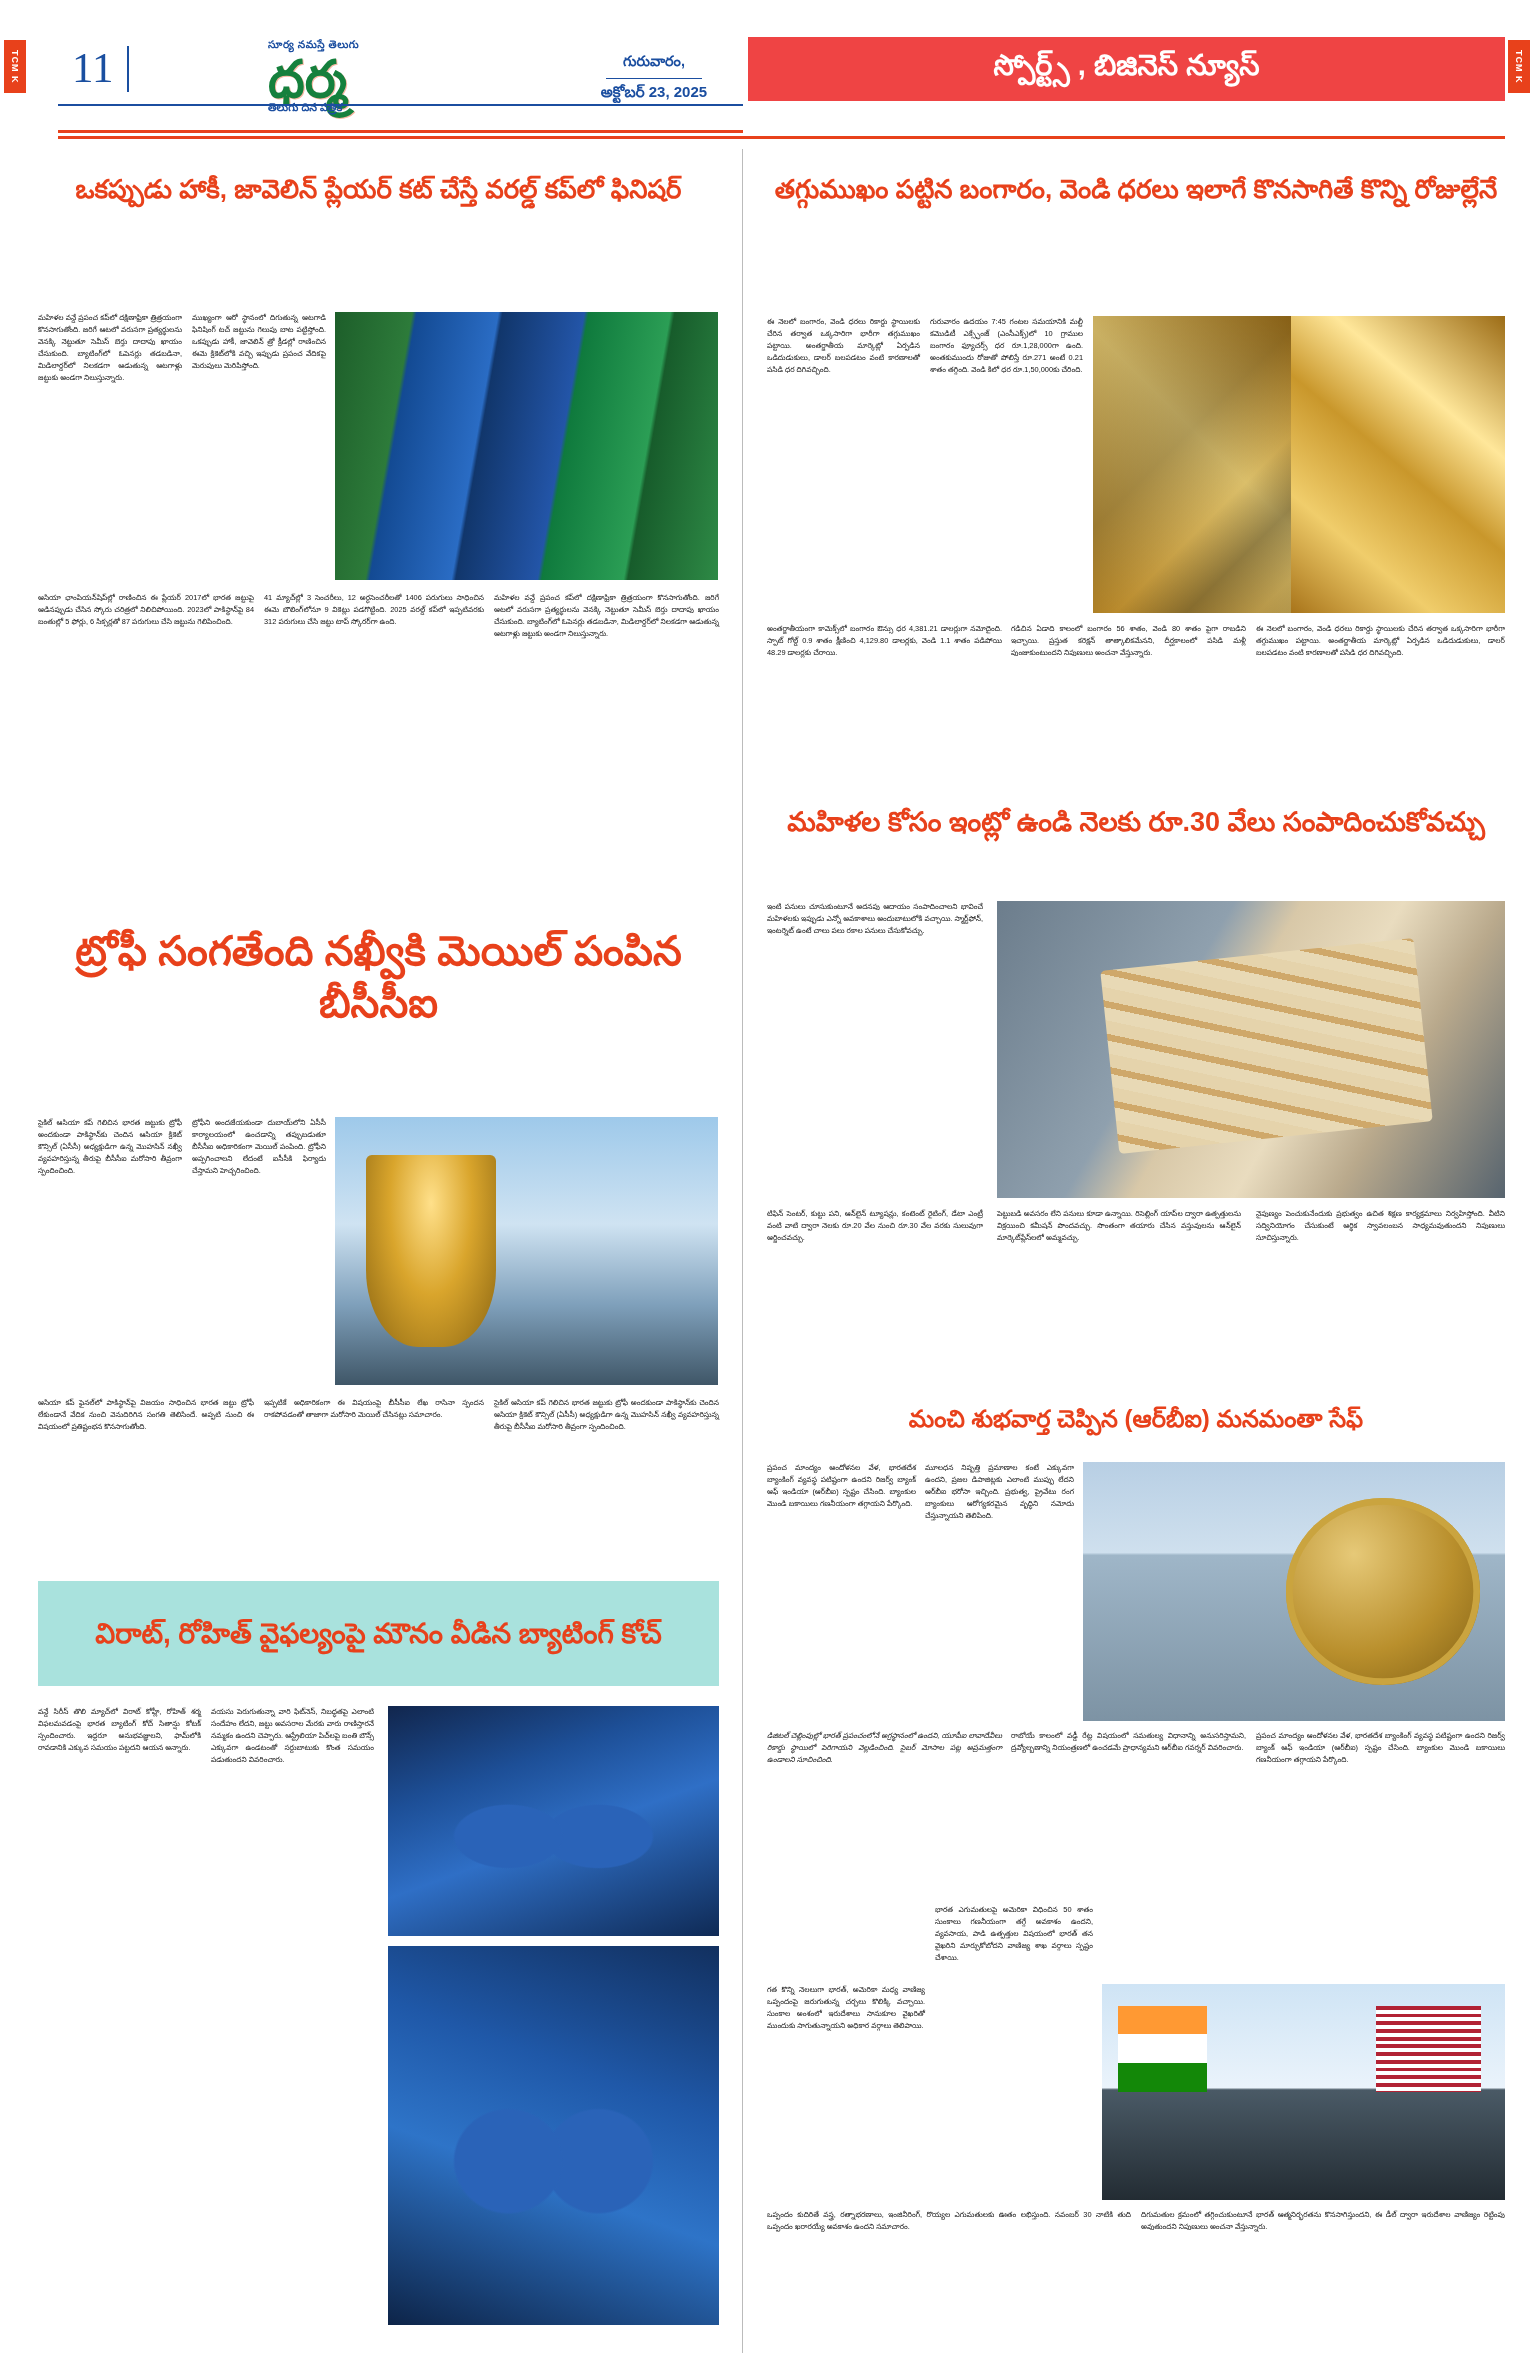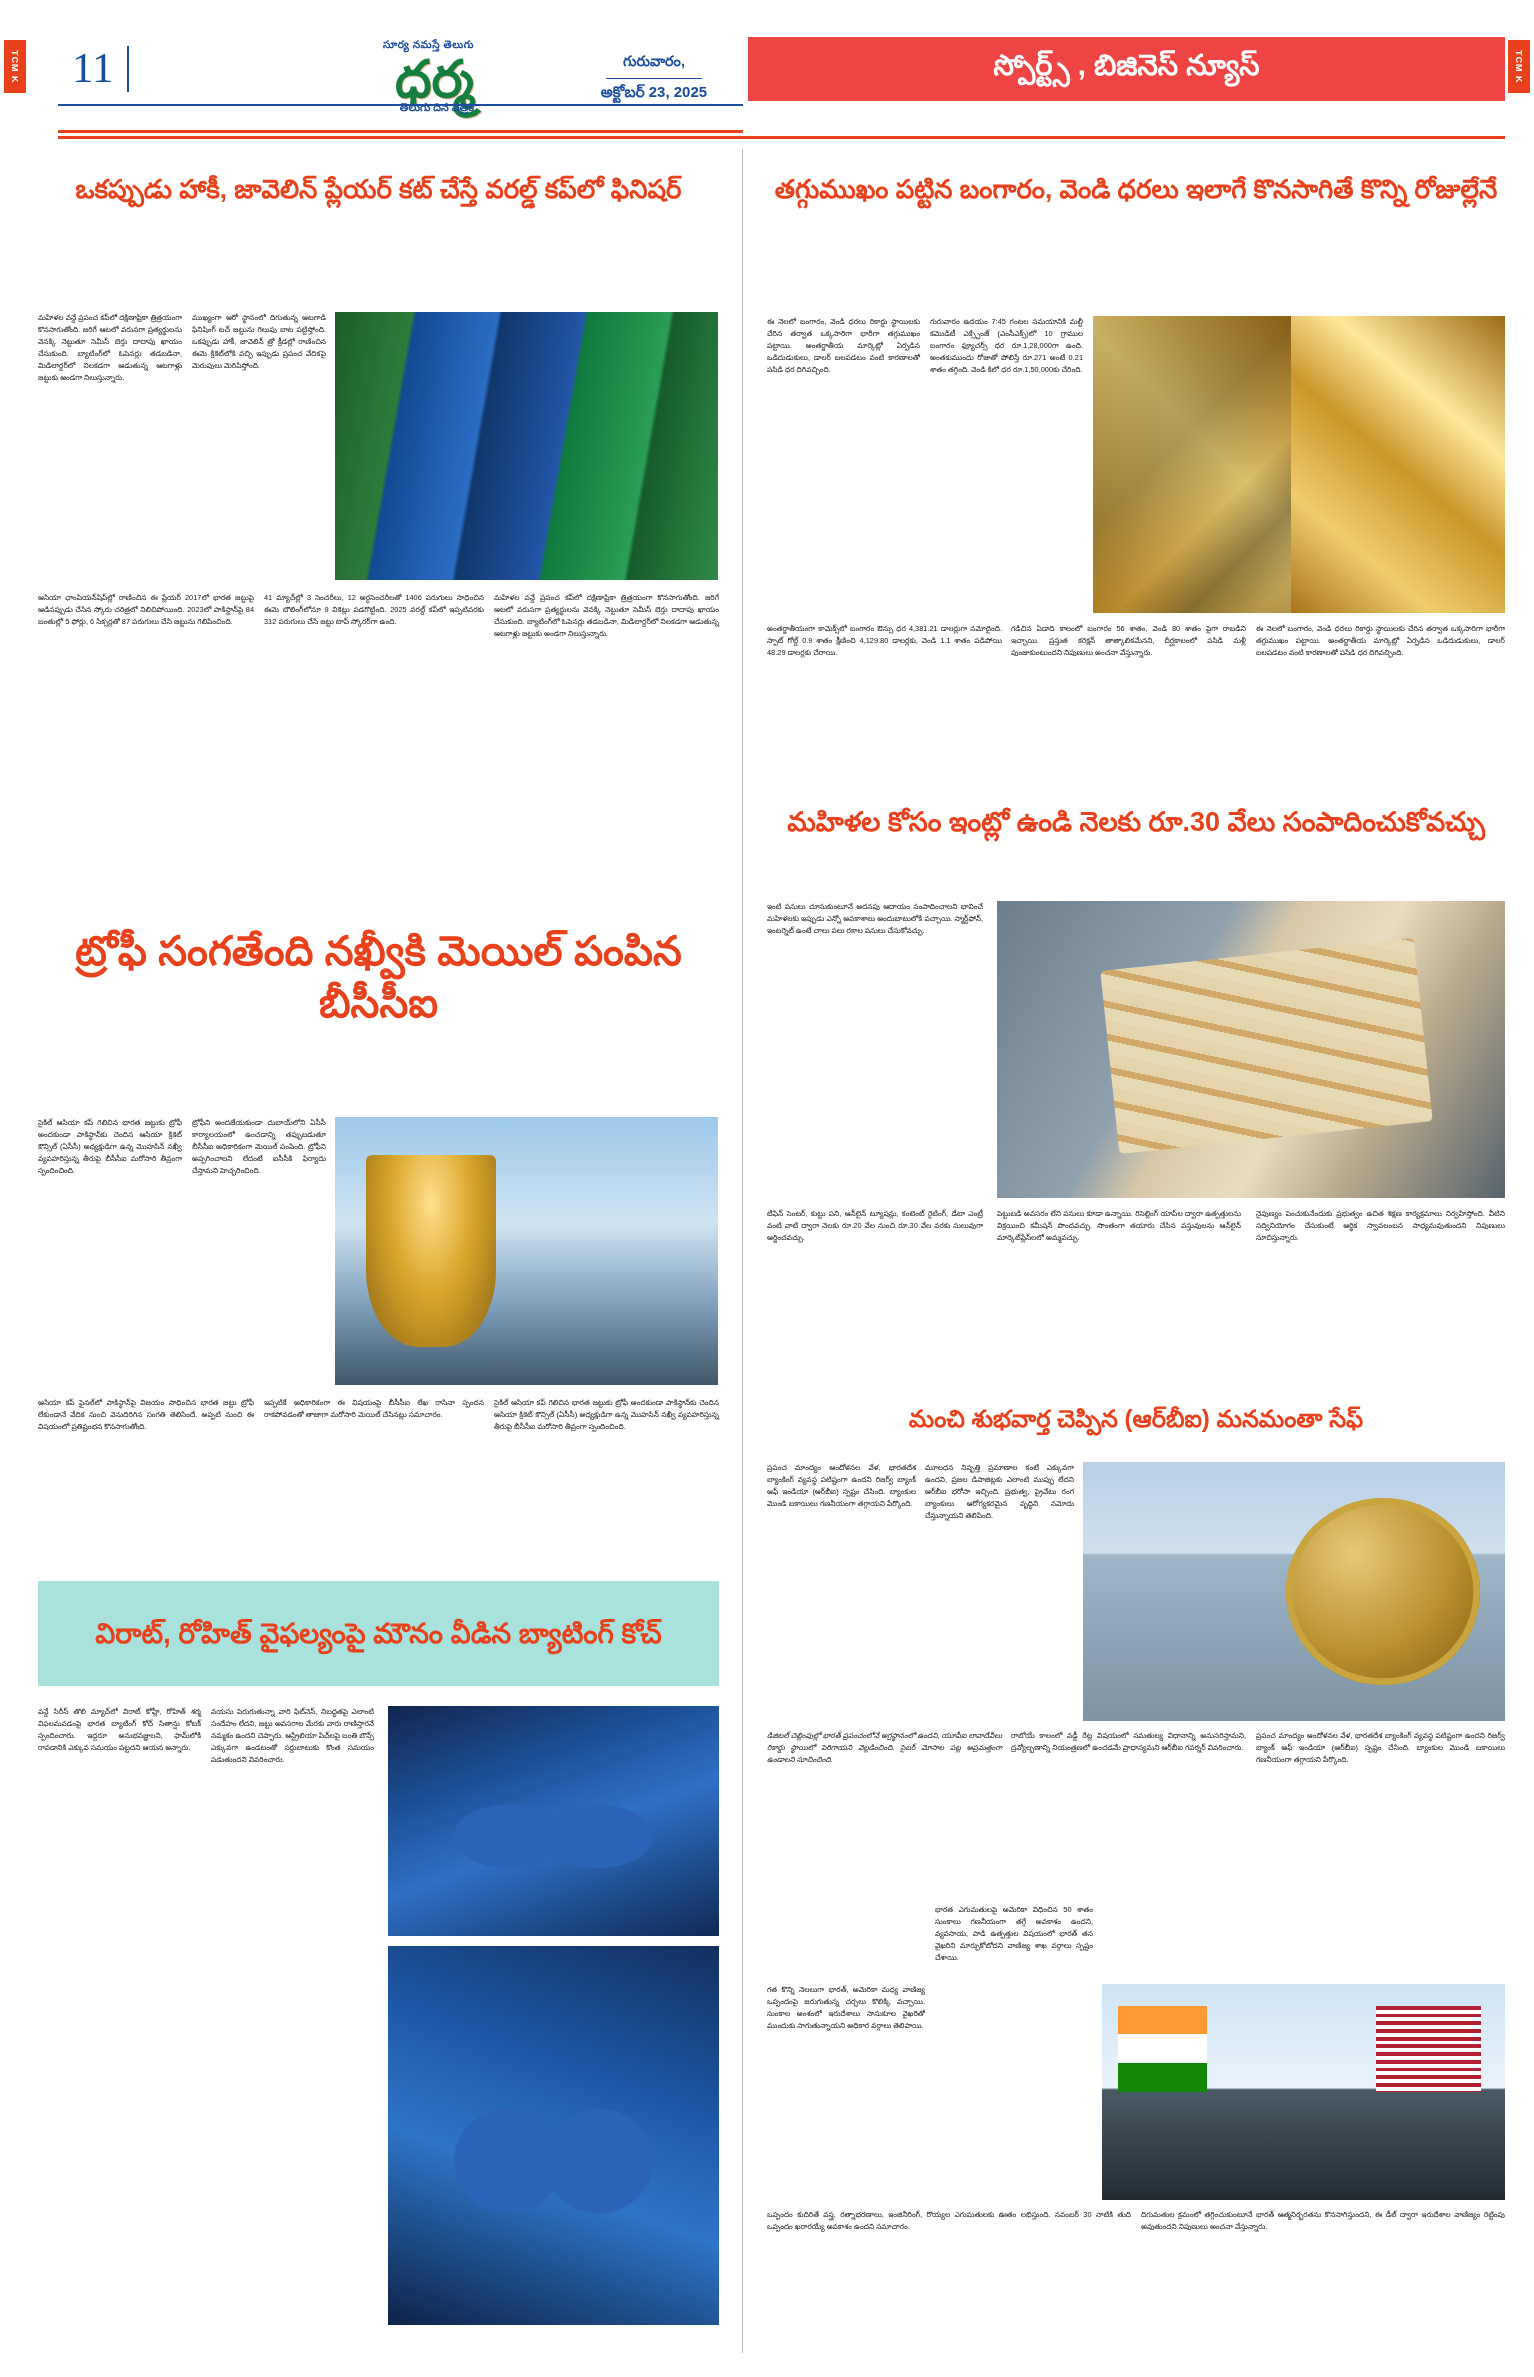--- a/index.html
+++ b/index.html
@@ -58,21 +58,21 @@
   .page-num-bar {
     position: absolute;
     left: 127px; top: 46px;
     width: 1.9px; height: 46px;
     background: #1a4fa0;
   }
   .logo-block {
     position: absolute;
     left: 268px; top: 38px;
     width: 206px;
-    text-align: right;
+    text-align: left;
   }
   .logo-top {
     font-size: 10.5px;
     color: #1b4ea0;
     font-weight: bold;
     letter-spacing: 0.5px;
   }
   .logo-main {
     font-size: 52px;
     color: #15803d;

